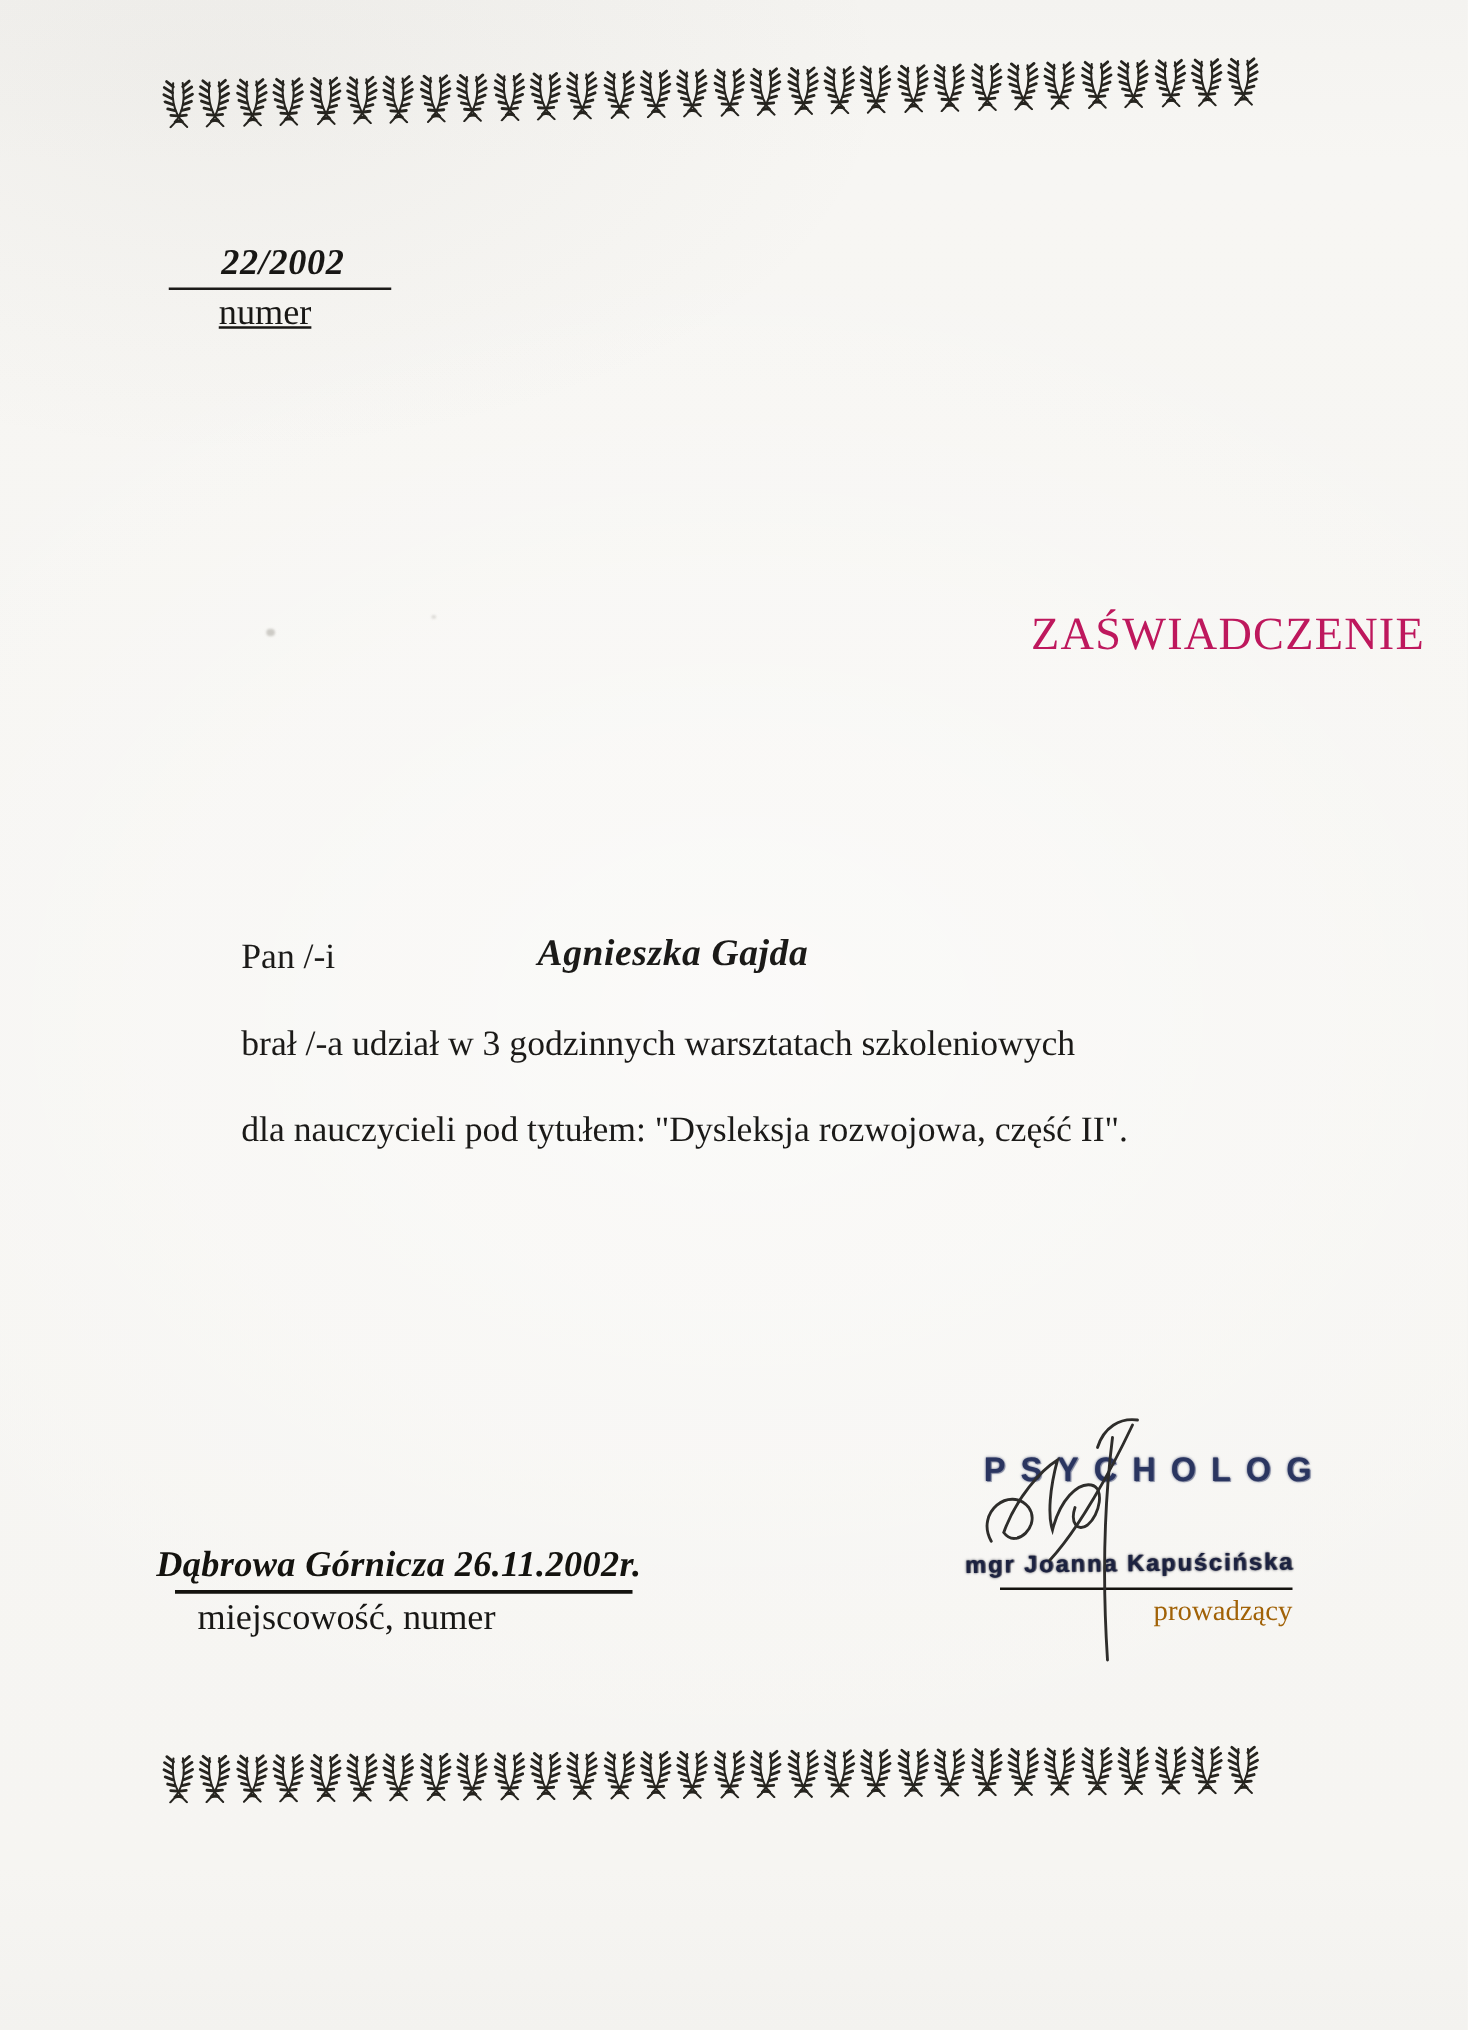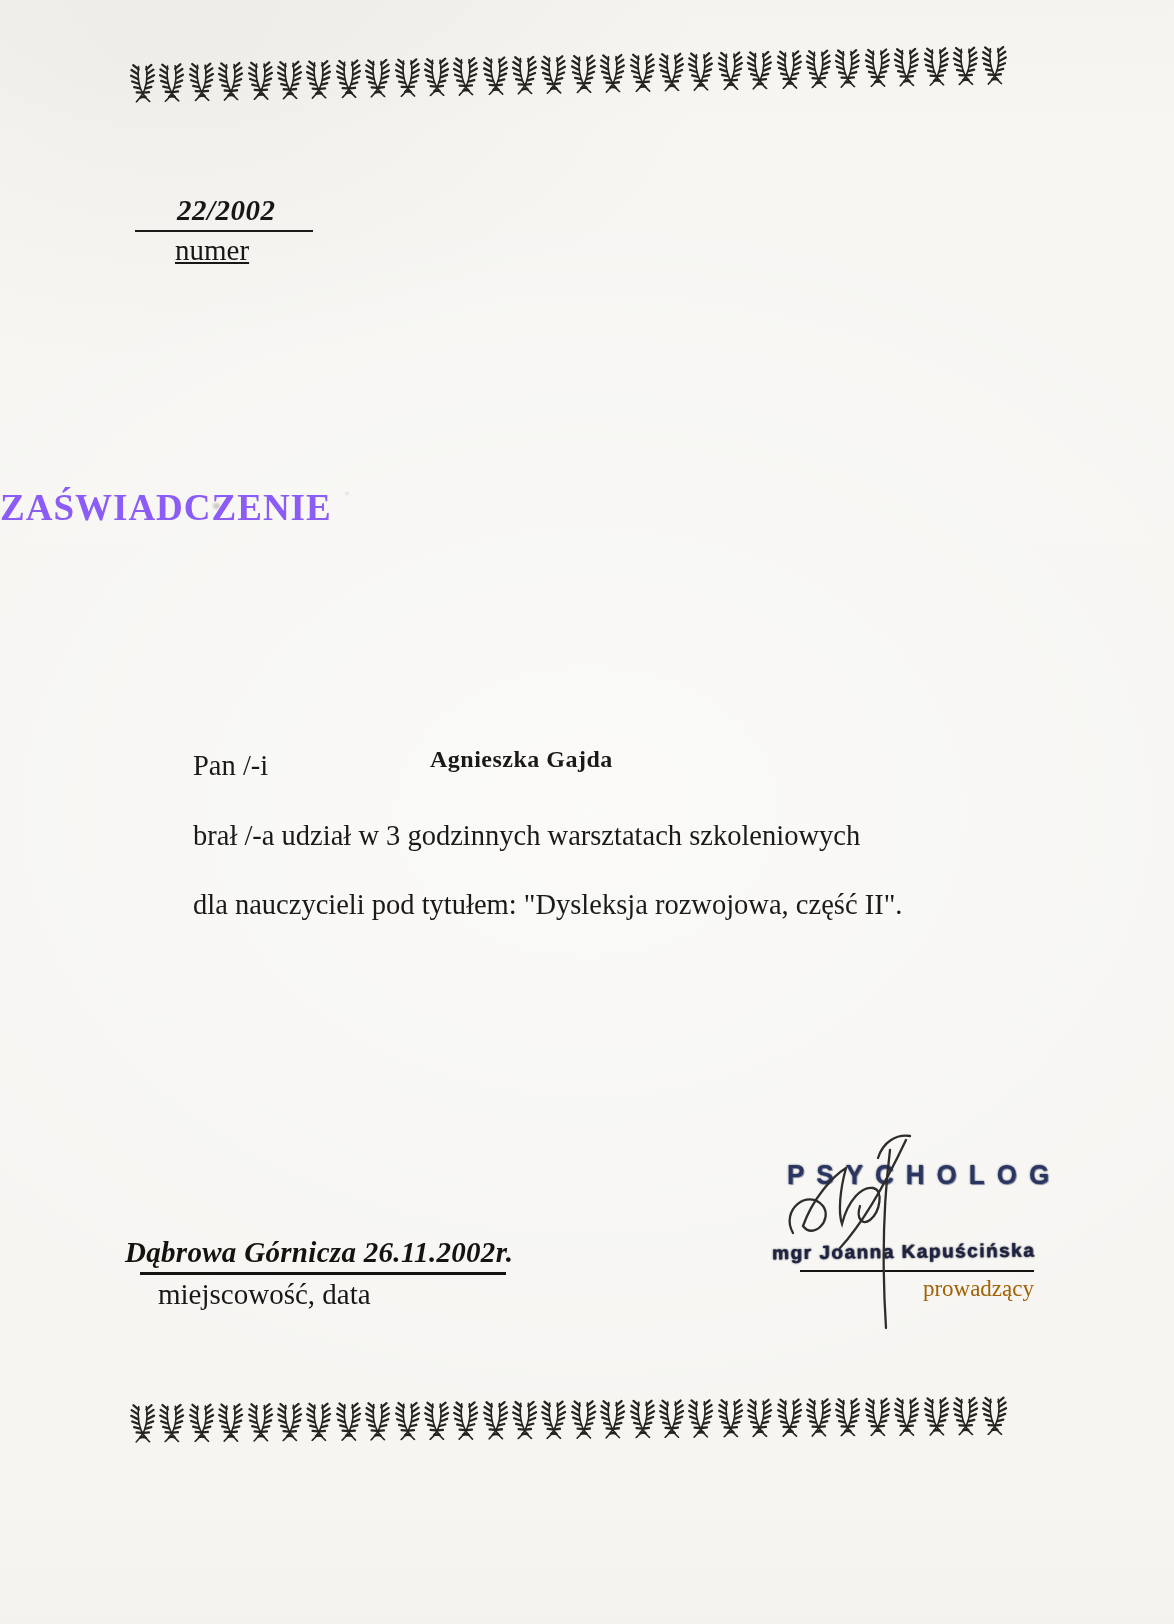--- a/index.html
+++ b/index.html
@@ -32,29 +32,29 @@
   .numer-block{position:absolute;left:135px;top:174px;width:178px;margin-top:20px;}
   .numer-value{
     font-size:29px;font-weight:bold;font-style:italic;
     padding-left:42px;letter-spacing:.5px;color:#181715;
   }
   .numer-rule{border-bottom:2.5px solid #1c1b19;margin-top:3px;width:178px;}
   .numer-label{font-size:29px;color:#181715;padding-left:40px;margin-top:2px;text-decoration:underline;}
 
   .doc-title{
     position:absolute;left:0;top:486px;width:1140px;
-    text-align:left;margin:0;
-    font-size:37px;font-weight:bold;letter-spacing:1px;color:#8b5cf6;
+    text-align:right;margin:0;
+    font-size:37px;font-weight:normal;letter-spacing:1px;color:#be185d;
   }
 
   .body-line{position:absolute;left:193px;font-size:28.5px;color:#1b1a18;white-space:nowrap;}
   .line-participant{top:750px;}
   .participant-name{
     position:absolute;left:237px;top:-4px;
-    font-weight:bold;font-size:24px;letter-spacing:.5px;white-space:nowrap;
+    font-weight:bold;font-style:italic;font-size:30px;letter-spacing:.5px;white-space:nowrap;
   }
   .line-2{top:820px;}
   .line-3{top:889px;}
 
   .stamp-title{
     position:absolute;left:787px;top:1160px;
     font-family:"Liberation Sans", sans-serif;
     font-size:26px;font-weight:bold;letter-spacing:12px;
     color:#2a3560;
     text-shadow:0 0 2px rgba(42,53,96,.85), 1px 1px 0 rgba(42,53,96,.4);
@@ -239,21 +239,21 @@
   </g>
 </svg>
 
 <div class="stamp-name">mgr Joanna Kapuścińska</div>
 
 <div class="sig-line-right"></div>
 <div class="signer-label">prowadzący</div>
 
 <div class="place-date">Dąbrowa Górnicza 26.11.2002r.</div>
 <div class="sig-line-left"></div>
-<div class="place-date-label">miejscowość, data</div>
+<div class="place-date-label">miejscowość, numer</div>
 
 <div class="ornament-row bottom">
   <svg class="wreath">
       <use href="#wreath"></use>
     </svg>
 <svg class="wreath">
       <use href="#wreath"></use>
     </svg>
     <svg class="wreath">
       <use href="#wreath"></use>

